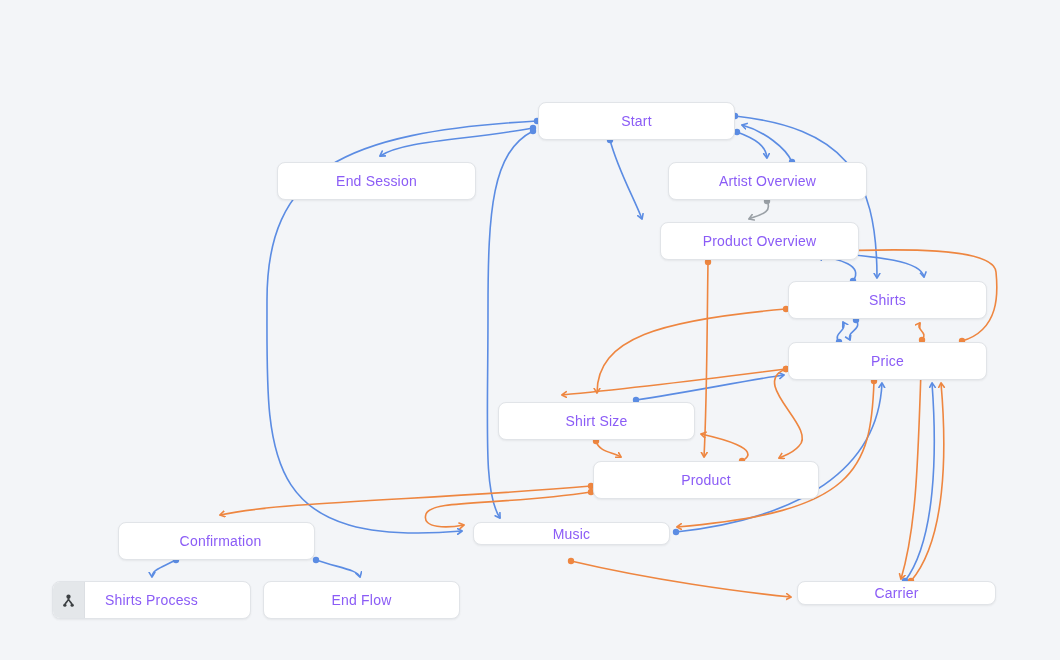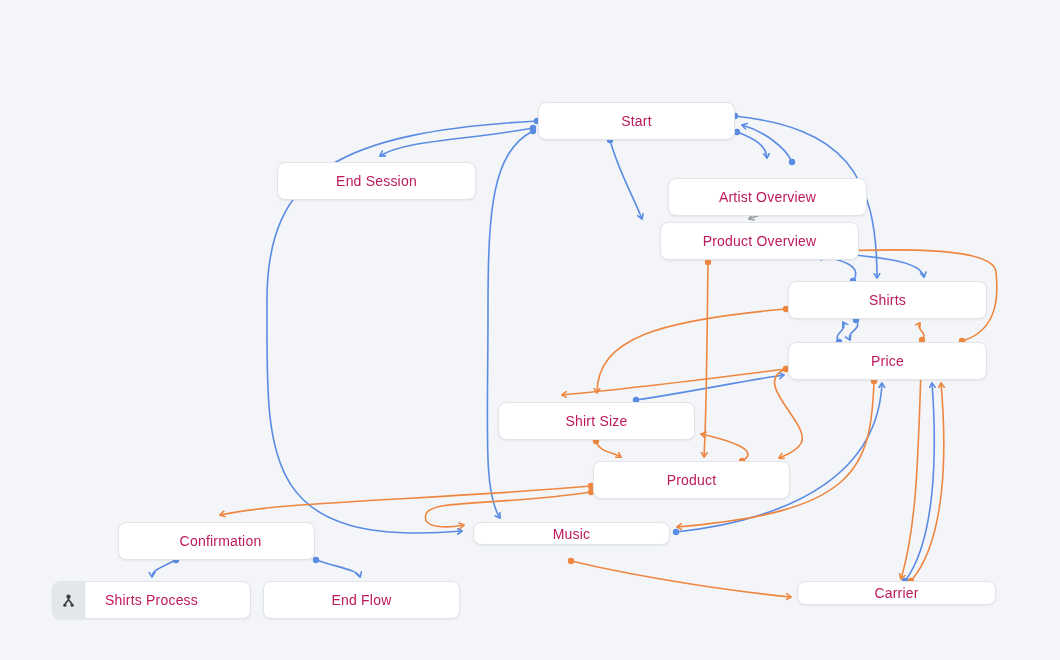--- a/index.html
+++ b/index.html
@@ -16,21 +16,21 @@
     position:absolute;
     background:#ffffff;
     border:1px solid #e1e4e8;
     border-radius:8px;
     box-shadow:0 1px 2px rgba(60,64,67,.08);
     display:flex;align-items:center;justify-content:center;
     box-sizing:border-box;
     cursor:default;
   }
   .node .label{
-    font-size:14px;font-weight:500;color:#be185d;letter-spacing:.2px;
+    font-size:14px;font-weight:500;color:#8b5cf6;letter-spacing:.2px;
     white-space:nowrap;
   }
   .node .icon-chip{
     position:absolute;left:0;top:0;bottom:0;width:31px;
     background:#e4e7ea;
     border-top-left-radius:7px;border-bottom-left-radius:7px;
     border-right:1px solid #dcdfe3;
     display:flex;align-items:center;justify-content:center;
   }
   .edge-path{fill:none;stroke-width:1.6;}
@@ -117,36 +117,36 @@
         <circle cx="911" cy="581" r="3.2" fill="#ee8640" class="edge-dot"></circle>
       </g>
   </svg>
   <div id="node-group">
       <div class="node" style="left: 538px; top: 102px; width: 197px; height: 38px;">
         <span class="label">Start</span>
       </div>
       <div class="node" style="left: 277px; top: 162px; width: 199px; height: 38px;">
         <span class="label">End Session</span>
       </div>
-      <div class="node" style="left: 668px; top: 162px; width: 199px; height: 38px; margin-top: 16px;">
+      <div class="node" style="left: 668px; top: 162px; width: 199px; height: 38px;">
         <span class="label">Artist Overview</span>
       </div>
       <div class="node" style="left: 612px; top: 222px; width: 199px; height: 38px; margin-left: 48px;">
         <span class="label">Product Overview</span>
       </div>
       <div class="node" style="left: 788px; top: 281px; width: 199px; height: 38px;">
         <span class="label">Shirts</span>
       </div>
       <div class="node" style="left: 788px; top: 342px; width: 199px; height: 38px;">
         <span class="label">Price</span>
       </div>
       <div class="node" style="left: 498px; top: 402px; width: 197px; height: 38px;">
         <span class="label">Shirt Size</span>
       </div>
-      <div class="node" style="left: 593px; top: 461px; width: 197px; height: 38px;">
+      <div class="node" style="left: 593px; top: 461px; width: 226px; height: 38px;">
         <span class="label">Product</span>
       </div>
       <div class="node" style="left: 118px; top: 522px; width: 197px; height: 38px; padding-left: 8px;">
         <span class="label">Confirmation</span>
       </div>
       <div class="node" style="left: 473px; top: 522px; width: 197px; height: 23px;">
         <span class="label">Music</span>
       </div>
       <div class="node" style="left: 52px; top: 581px; width: 199px; height: 38px;">
         <div class="icon-chip">

